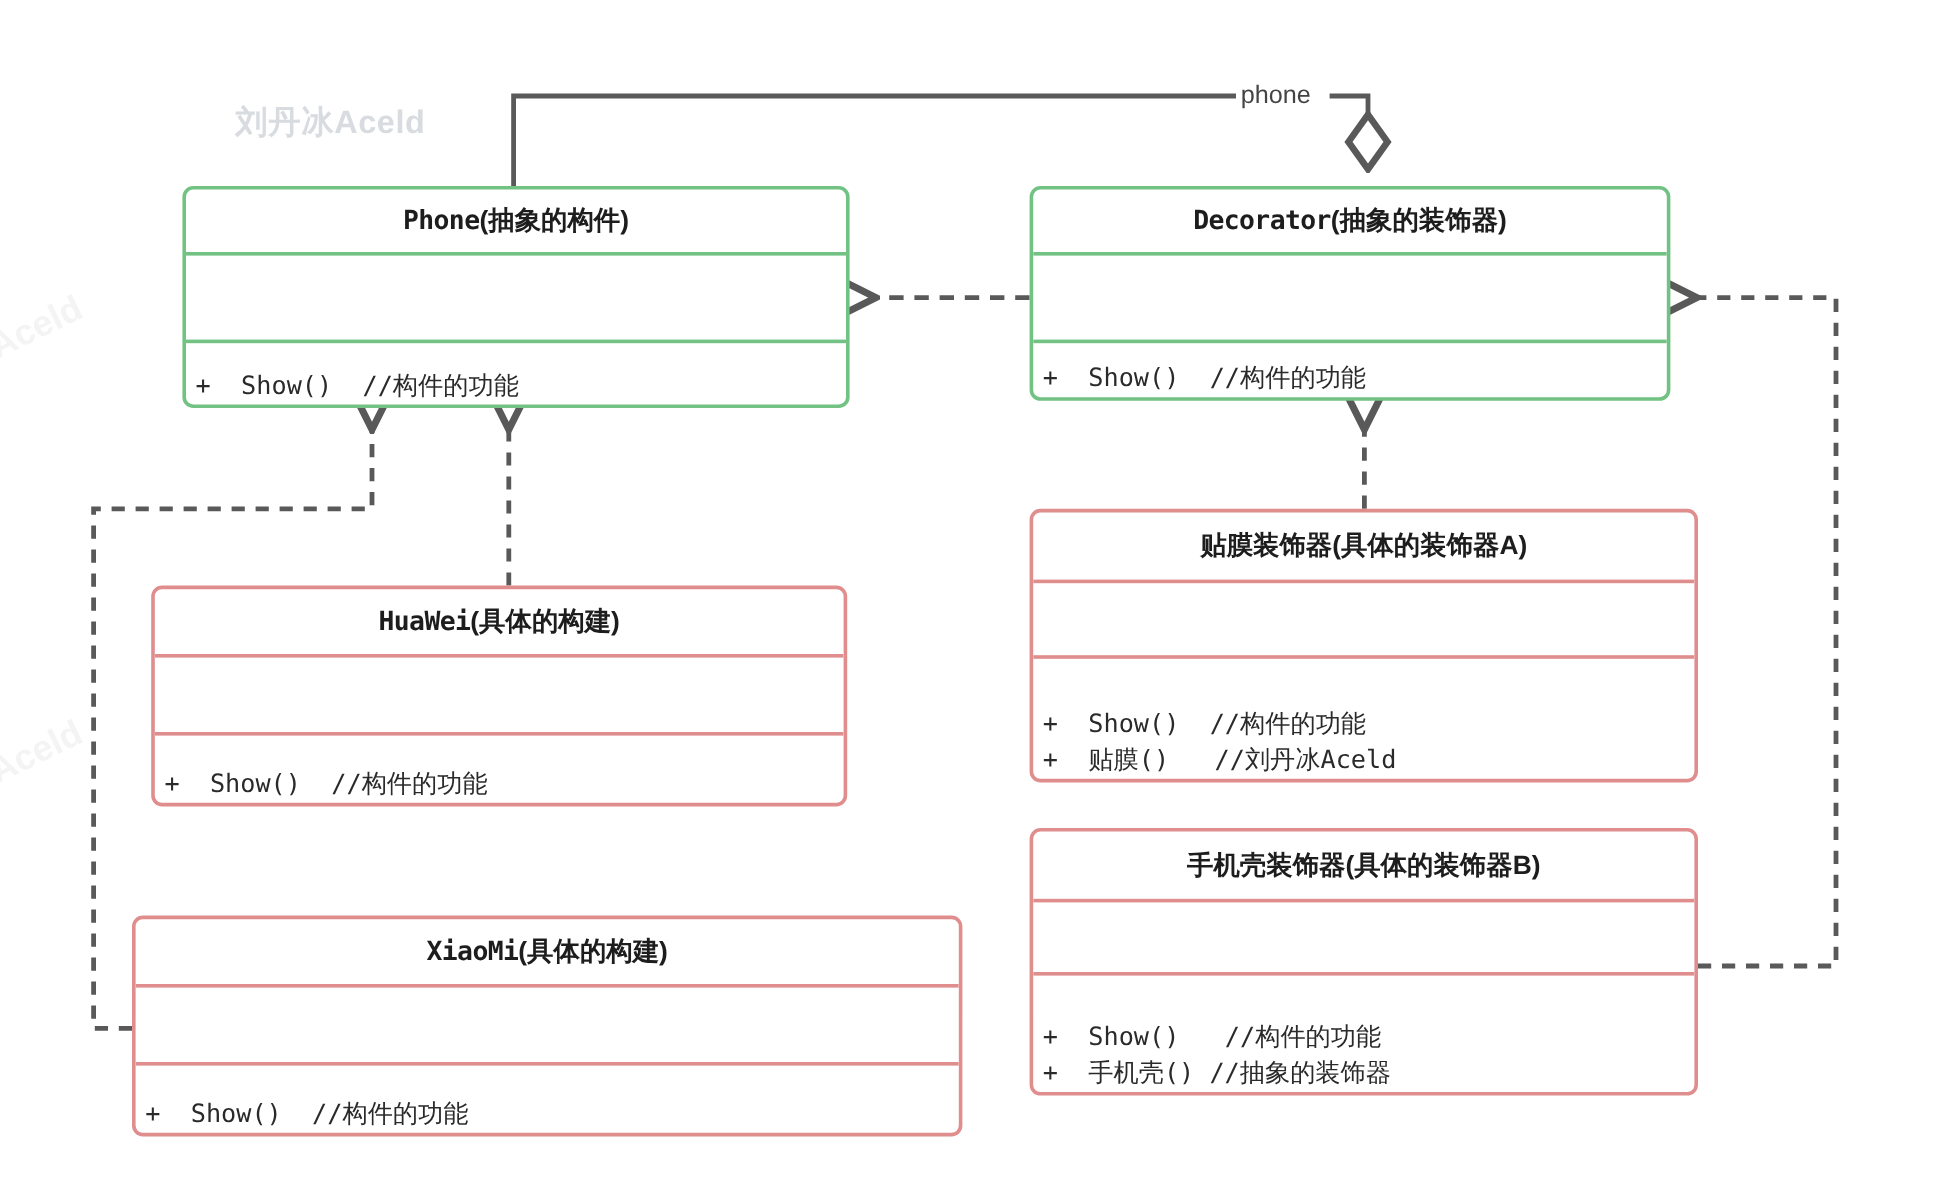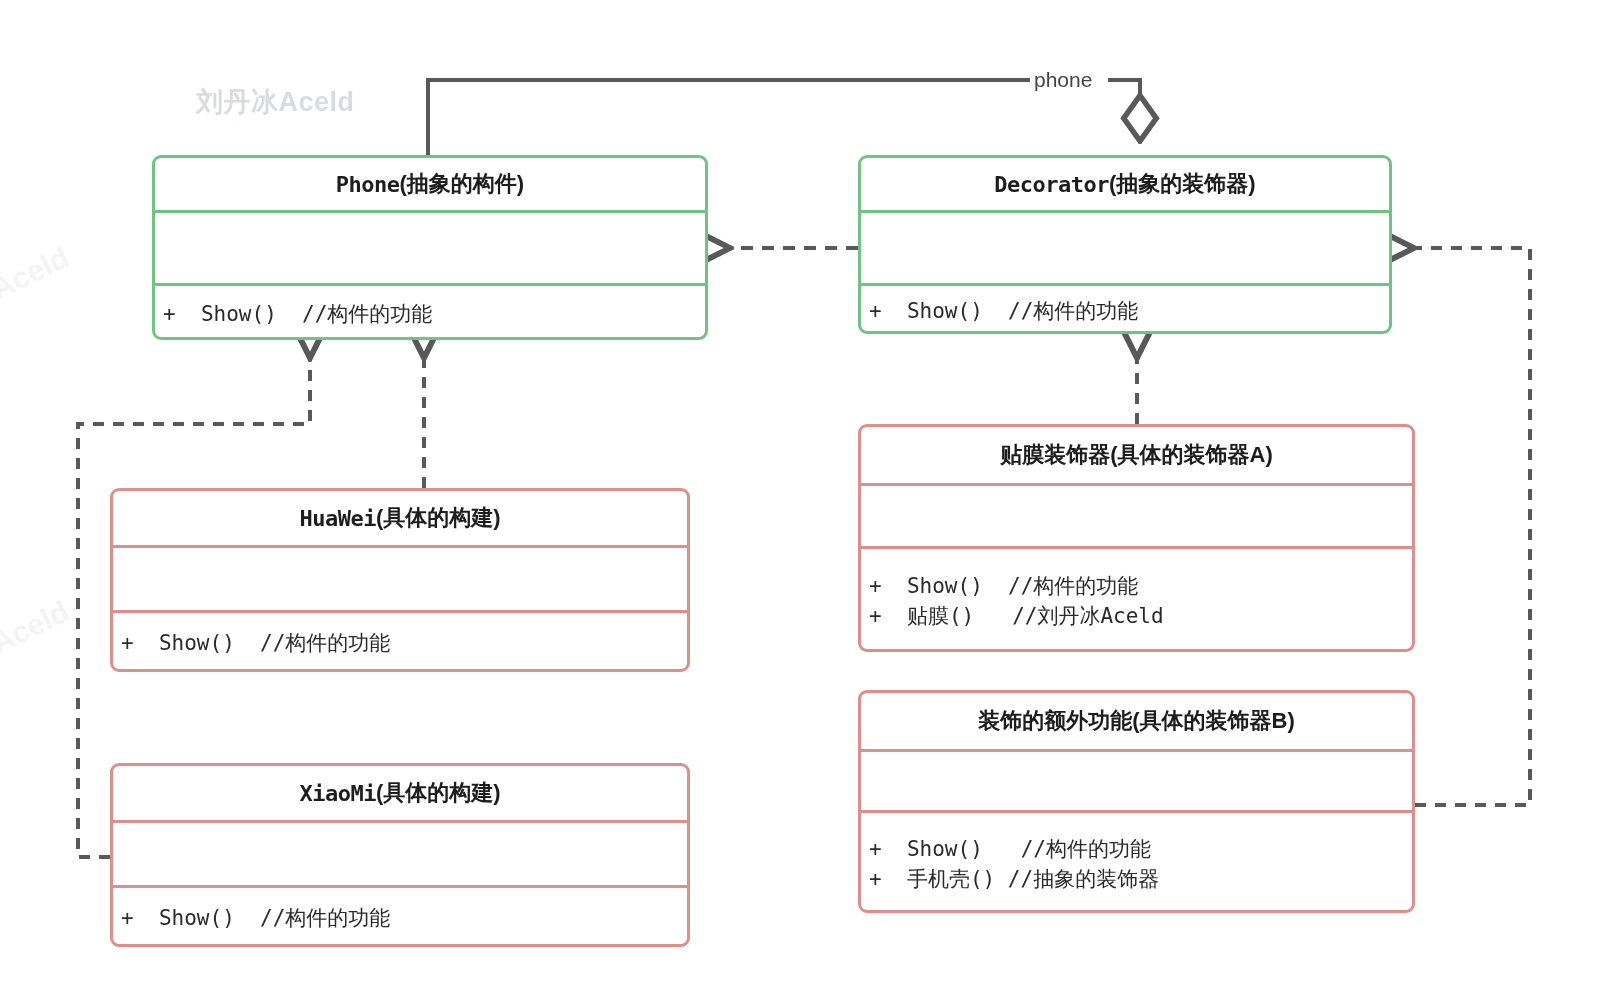--- a/index.html
+++ b/index.html
@@ -96,21 +96,21 @@
 
   .uml-attrs {
     box-sizing: border-box;
   }
 
   .uml-ops {
     box-sizing: border-box;
     padding: 6px 0 0 8px;
     display: flex;
     flex-direction: column;
-    justify-content: center;
+    justify-content: flex-end;
   }
   .op-line {
     font-size: 21px;
     color: #2a2a2a;
     line-height: 1.42;
     white-space: pre;
     font-family: "DejaVu Sans Mono", "Liberation Mono", monospace;
   }
 
   .edge-label {
@@ -191,34 +191,34 @@
         <span>(抽象的装饰器)</span>
     </div>
     <div class="uml-sep"></div>
     <div class="uml-attrs" style="height:70px;"></div>
     <div class="uml-sep"></div>
     <div class="uml-ops" style="flex:1;">
       <div class="op-line">+  Show()  //构件的功能</div>
     </div>
   </div>
 
-  <div class="uml-box red" style="left:110px; top:488px; width:580px; height:184px;">
+  <div class="uml-box red" style="left:126px; top:488px; width:580px; height:184px;">
     <div class="uml-title" style="height:54px;">
       <span class="mono">HuaWei</span>
         <span>(具体的构建)</span>
     </div>
     <div class="uml-sep"></div>
     <div class="uml-attrs" style="height:62px;"></div>
     <div class="uml-sep"></div>
     <div class="uml-ops" style="flex:1;">
       <div class="op-line">+  Show()  //构件的功能</div>
     </div>
   </div>
 
-  <div class="uml-box red" style="left:110px; top:763px; width:580px; height:184px;">
+  <div class="uml-box red" style="left:110px; top:763px; width:692px; height:184px;">
     <div class="uml-title" style="height:54px;">
       <span class="mono">XiaoMi</span>
         <span>(具体的构建)</span>
     </div>
     <div class="uml-sep"></div>
     <div class="uml-attrs" style="height:62px;"></div>
     <div class="uml-sep"></div>
     <div class="uml-ops" style="flex:1;">
       <div class="op-line">+  Show()  //构件的功能</div>
     </div>
@@ -232,21 +232,21 @@
     <div class="uml-attrs" style="height:60px;"></div>
     <div class="uml-sep"></div>
     <div class="uml-ops" style="flex:1;">
       <div class="op-line">+  Show()  //构件的功能</div>
       <div class="op-line">+  贴膜()   //刘丹冰Aceld</div>
     </div>
   </div>
 
   <div class="uml-box red" style="left:858px; top:690px; width:557px; height:223px;">
     <div class="uml-title" style="height:56px;">
-      <span>装饰的额外功能(具体的装饰器B)</span>
+      <span>手机壳装饰器(具体的装饰器B)</span>
     </div>
     <div class="uml-sep"></div>
     <div class="uml-attrs" style="height:58px;"></div>
     <div class="uml-sep"></div>
     <div class="uml-ops" style="flex:1;">
       <div class="op-line">+  Show()   //构件的功能</div>
       <div class="op-line">+  手机壳() //抽象的装饰器</div>
     </div>
   </div>
 

